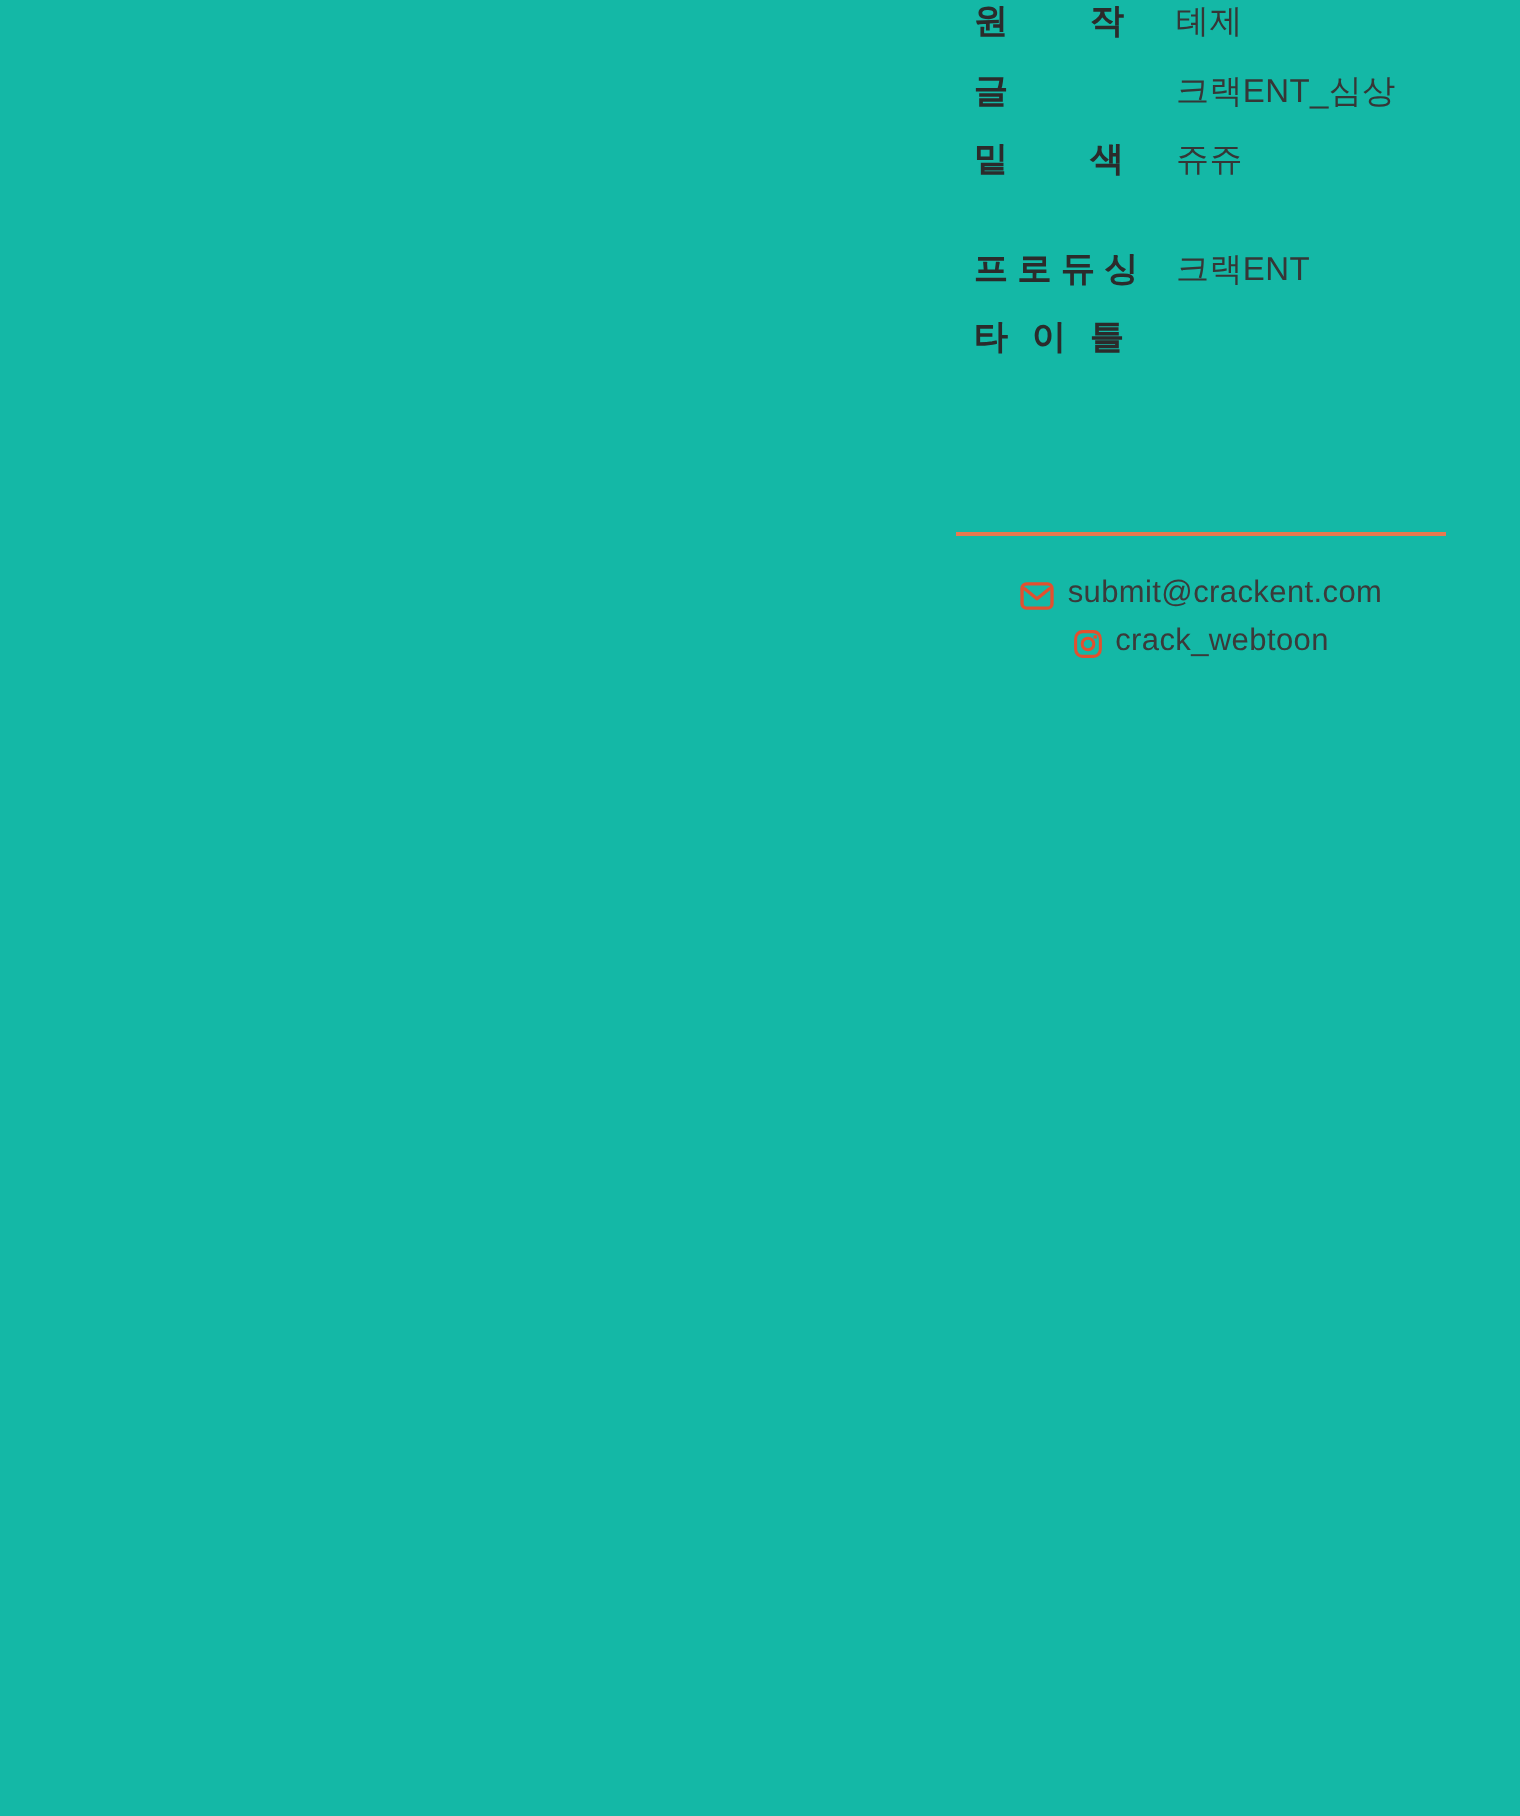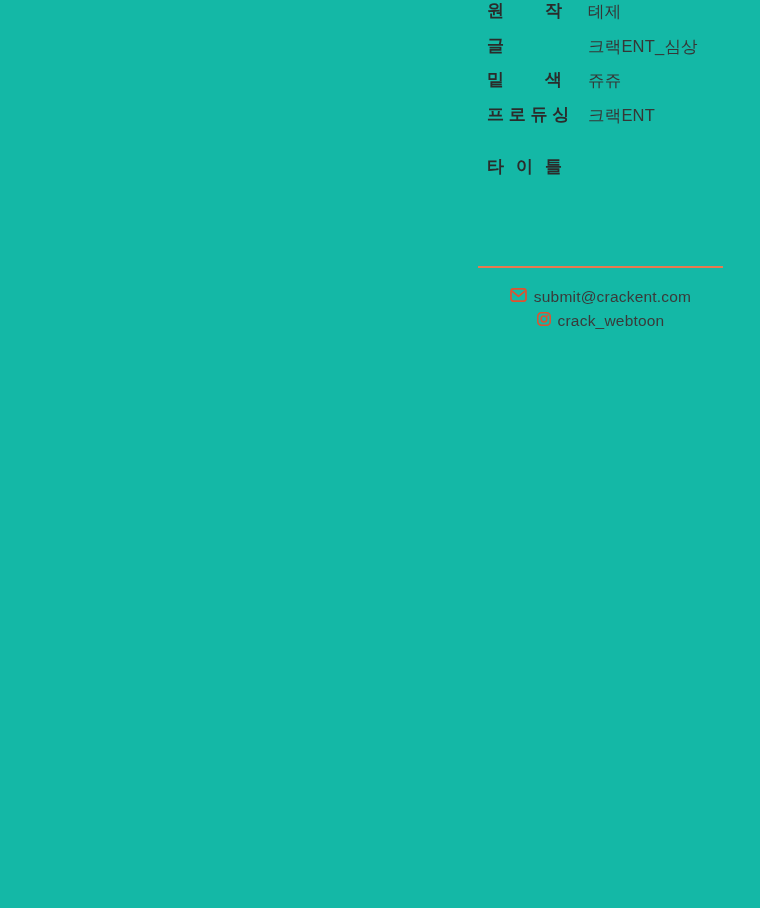--- a/index.html
+++ b/index.html
@@ -22,22 +22,22 @@
     left: 487px;
     top: -6px;
   }
   .credit-row {
     height: 34.5px;
     line-height: 34.5px;
     white-space: nowrap;
     display: flex;
     align-items: center;
   }
-  .credit-row.gap-lg { margin-top: 0; }
-  .credit-row.gap-sm { margin-top: 18px; }
+  .credit-row.gap-lg { margin-top: 20px; }
+  .credit-row.gap-sm { margin-top: 0; }
   .credit-role {
     display: inline-block;
     width: 75px;
     font-size: 17px;
     font-weight: 700;
     color: #2b2b2b;
     text-align: justify;
     text-align-last: justify;
     letter-spacing: 0;
   }
@@ -64,21 +64,21 @@
     left: 478px;
     top: 288px;
     width: 245px;
     display: flex;
     flex-direction: column;
     align-items: center;
     row-gap: 7px;
   }
   .contact-line {
     display: inline-flex;
-    align-items: flex-start;
+    align-items: flex-end;
     column-gap: 7px;
     font-size: 15.5px;
     color: #3a3a3a;
     letter-spacing: 0.2px;
     line-height: 17px;
   }
   .icon { display: inline-flex; align-items: center; }
   .icon svg { display: block; }
 </style>
 </head>

